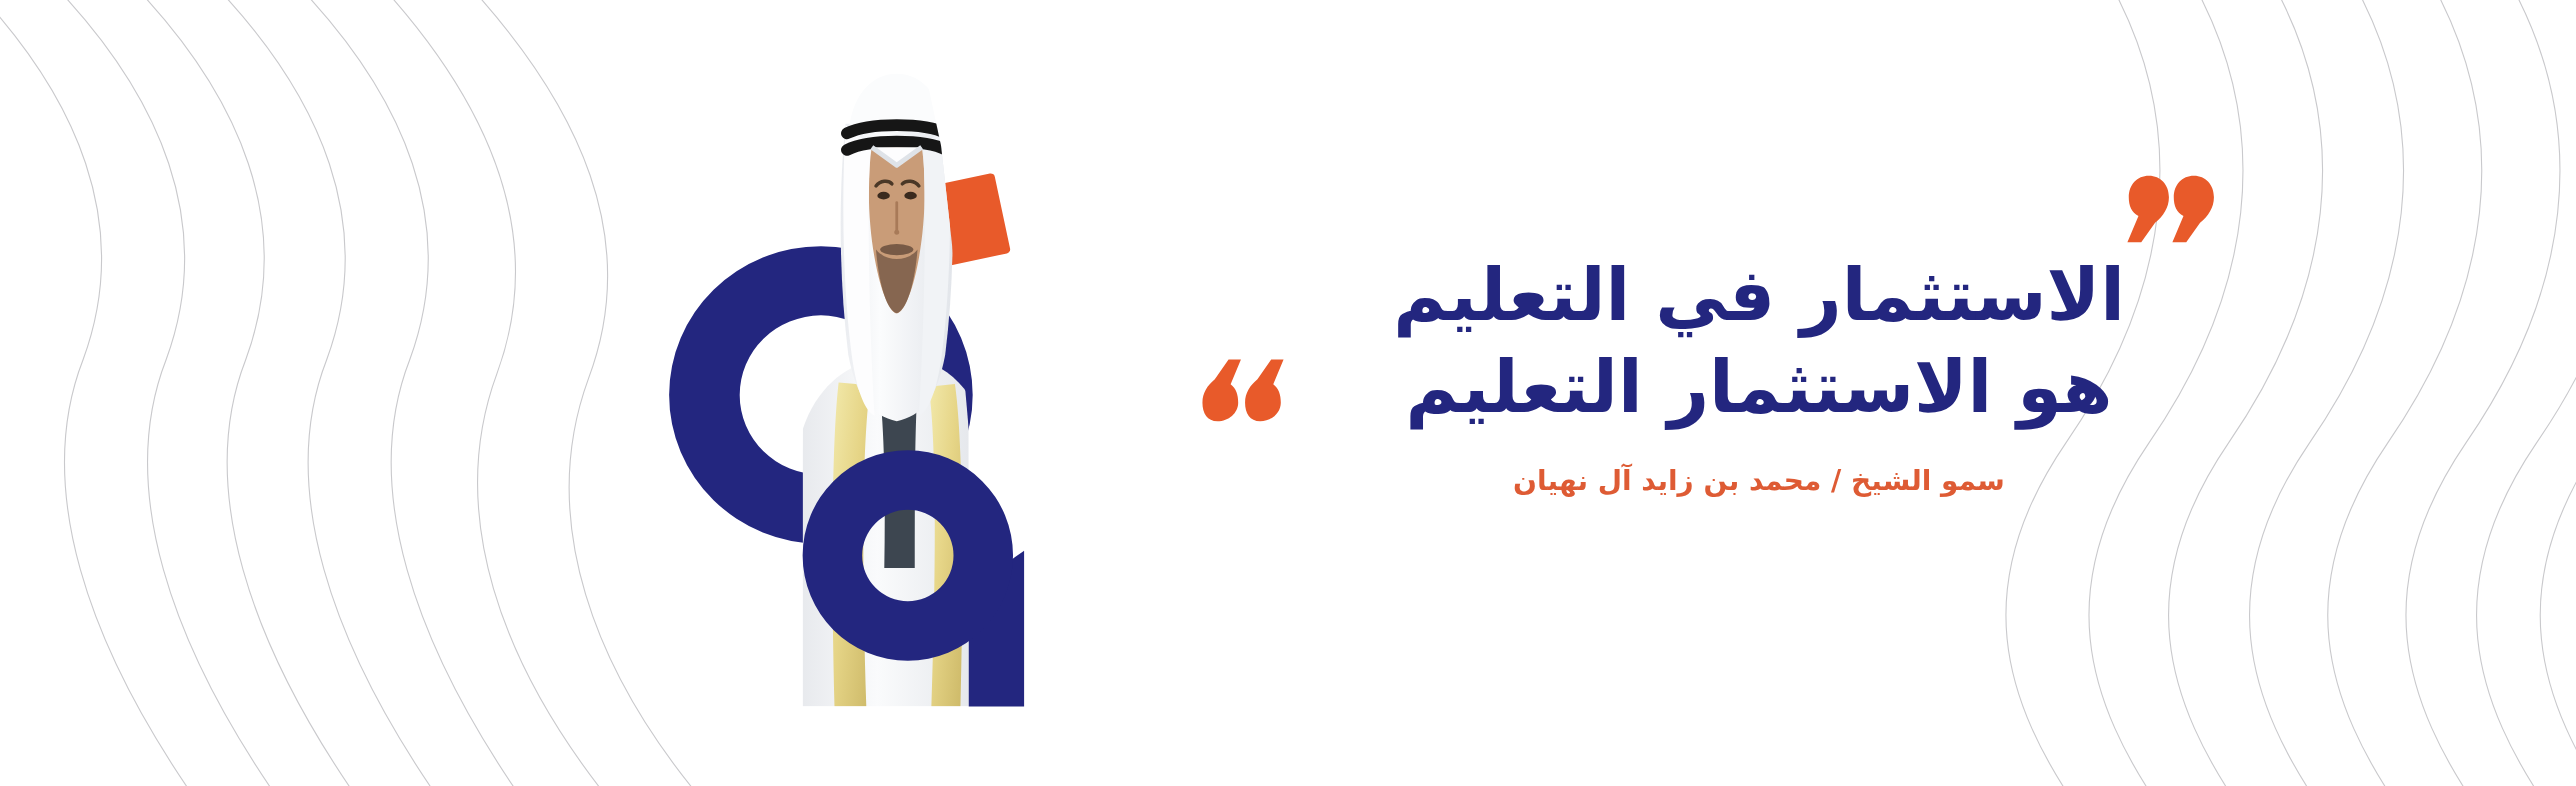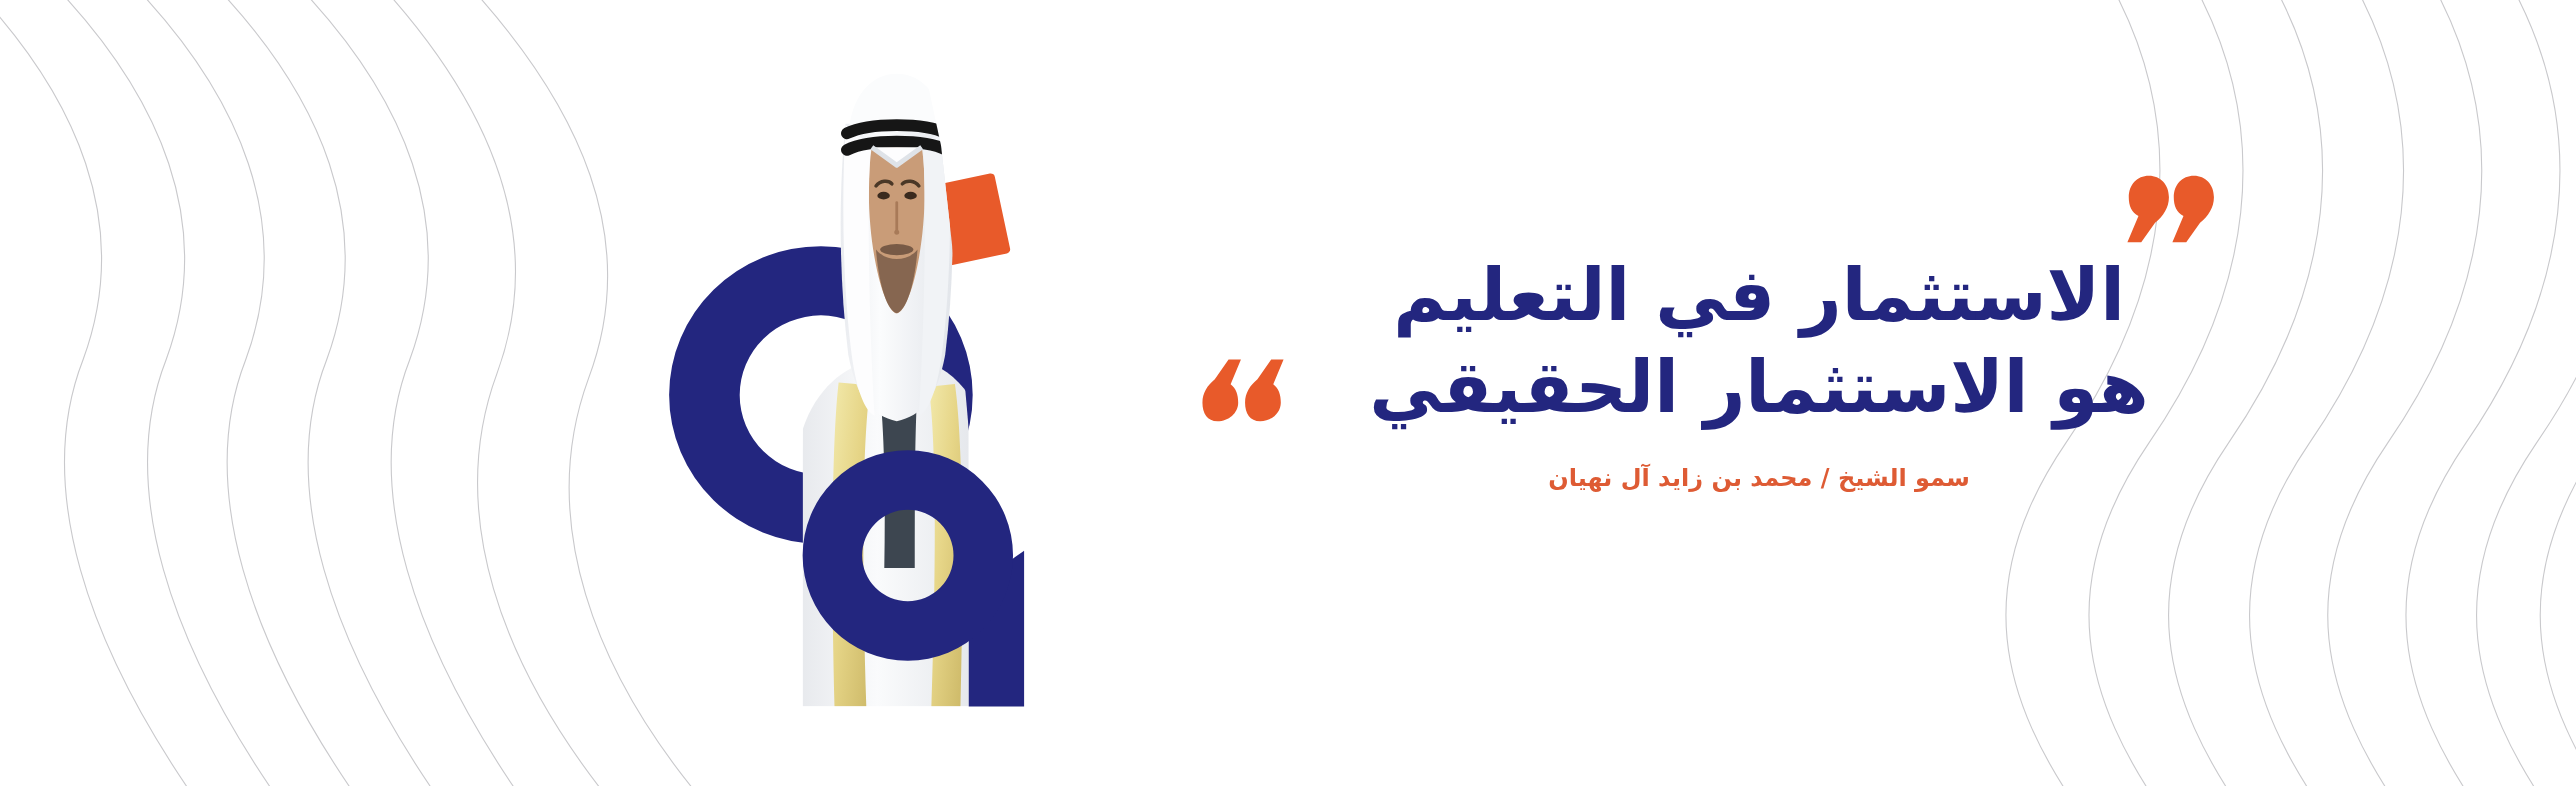--- a/index.html
+++ b/index.html
@@ -84,21 +84,21 @@
     margin-right: 18px;
     bottom: 9.7px;
     width: 82px;
     height: 66px;
   }
 
   .attribution {
     margin: 29px 0 0 0;
     padding: 0;
     color: #de5b34;
-    font-size: 24px;
+    font-size: 28px;
     font-weight: 700;
     line-height: 1.3;
     white-space: nowrap;
   }
 </style>
 </head>
 <body>
 
 <div class="banner">
 
@@ -232,21 +232,21 @@
 
     <div class="quote-lines">
       <span class="quote-line">الاستثمار في التعليم</span>
       <span class="quote-line quote-line-2">
         <svg class="quote-mark-bottom" viewBox="0 0 118 96">
           <path fill="#e85a2a" d="M 22,92 C 7,92 0,80 0,65 C 0,51 7,40 18,31 L 38,2 L 56,2 L 41,38
                    C 49,44 52,53 52,65 C 52,80 38,92 22,92 Z"></path>
           <path fill="#e85a2a" d="M 84,92 C 69,92 62,80 62,65 C 62,51 69,40 80,31 L 100,2 L 118,2 L 103,38
                    C 111,44 114,53 114,65 C 114,80 100,92 84,92 Z"></path>
         </svg>
-        <span>هو الاستثمار الحقيقي</span>
+        <span>هو الاستثمار التعليم</span>
       </span>
     </div>
 
     <p class="attribution">سمو الشيخ / محمد بن زايد آل نهيان</p>
   </div>
 
 </div>
 
 
 </body></html>

